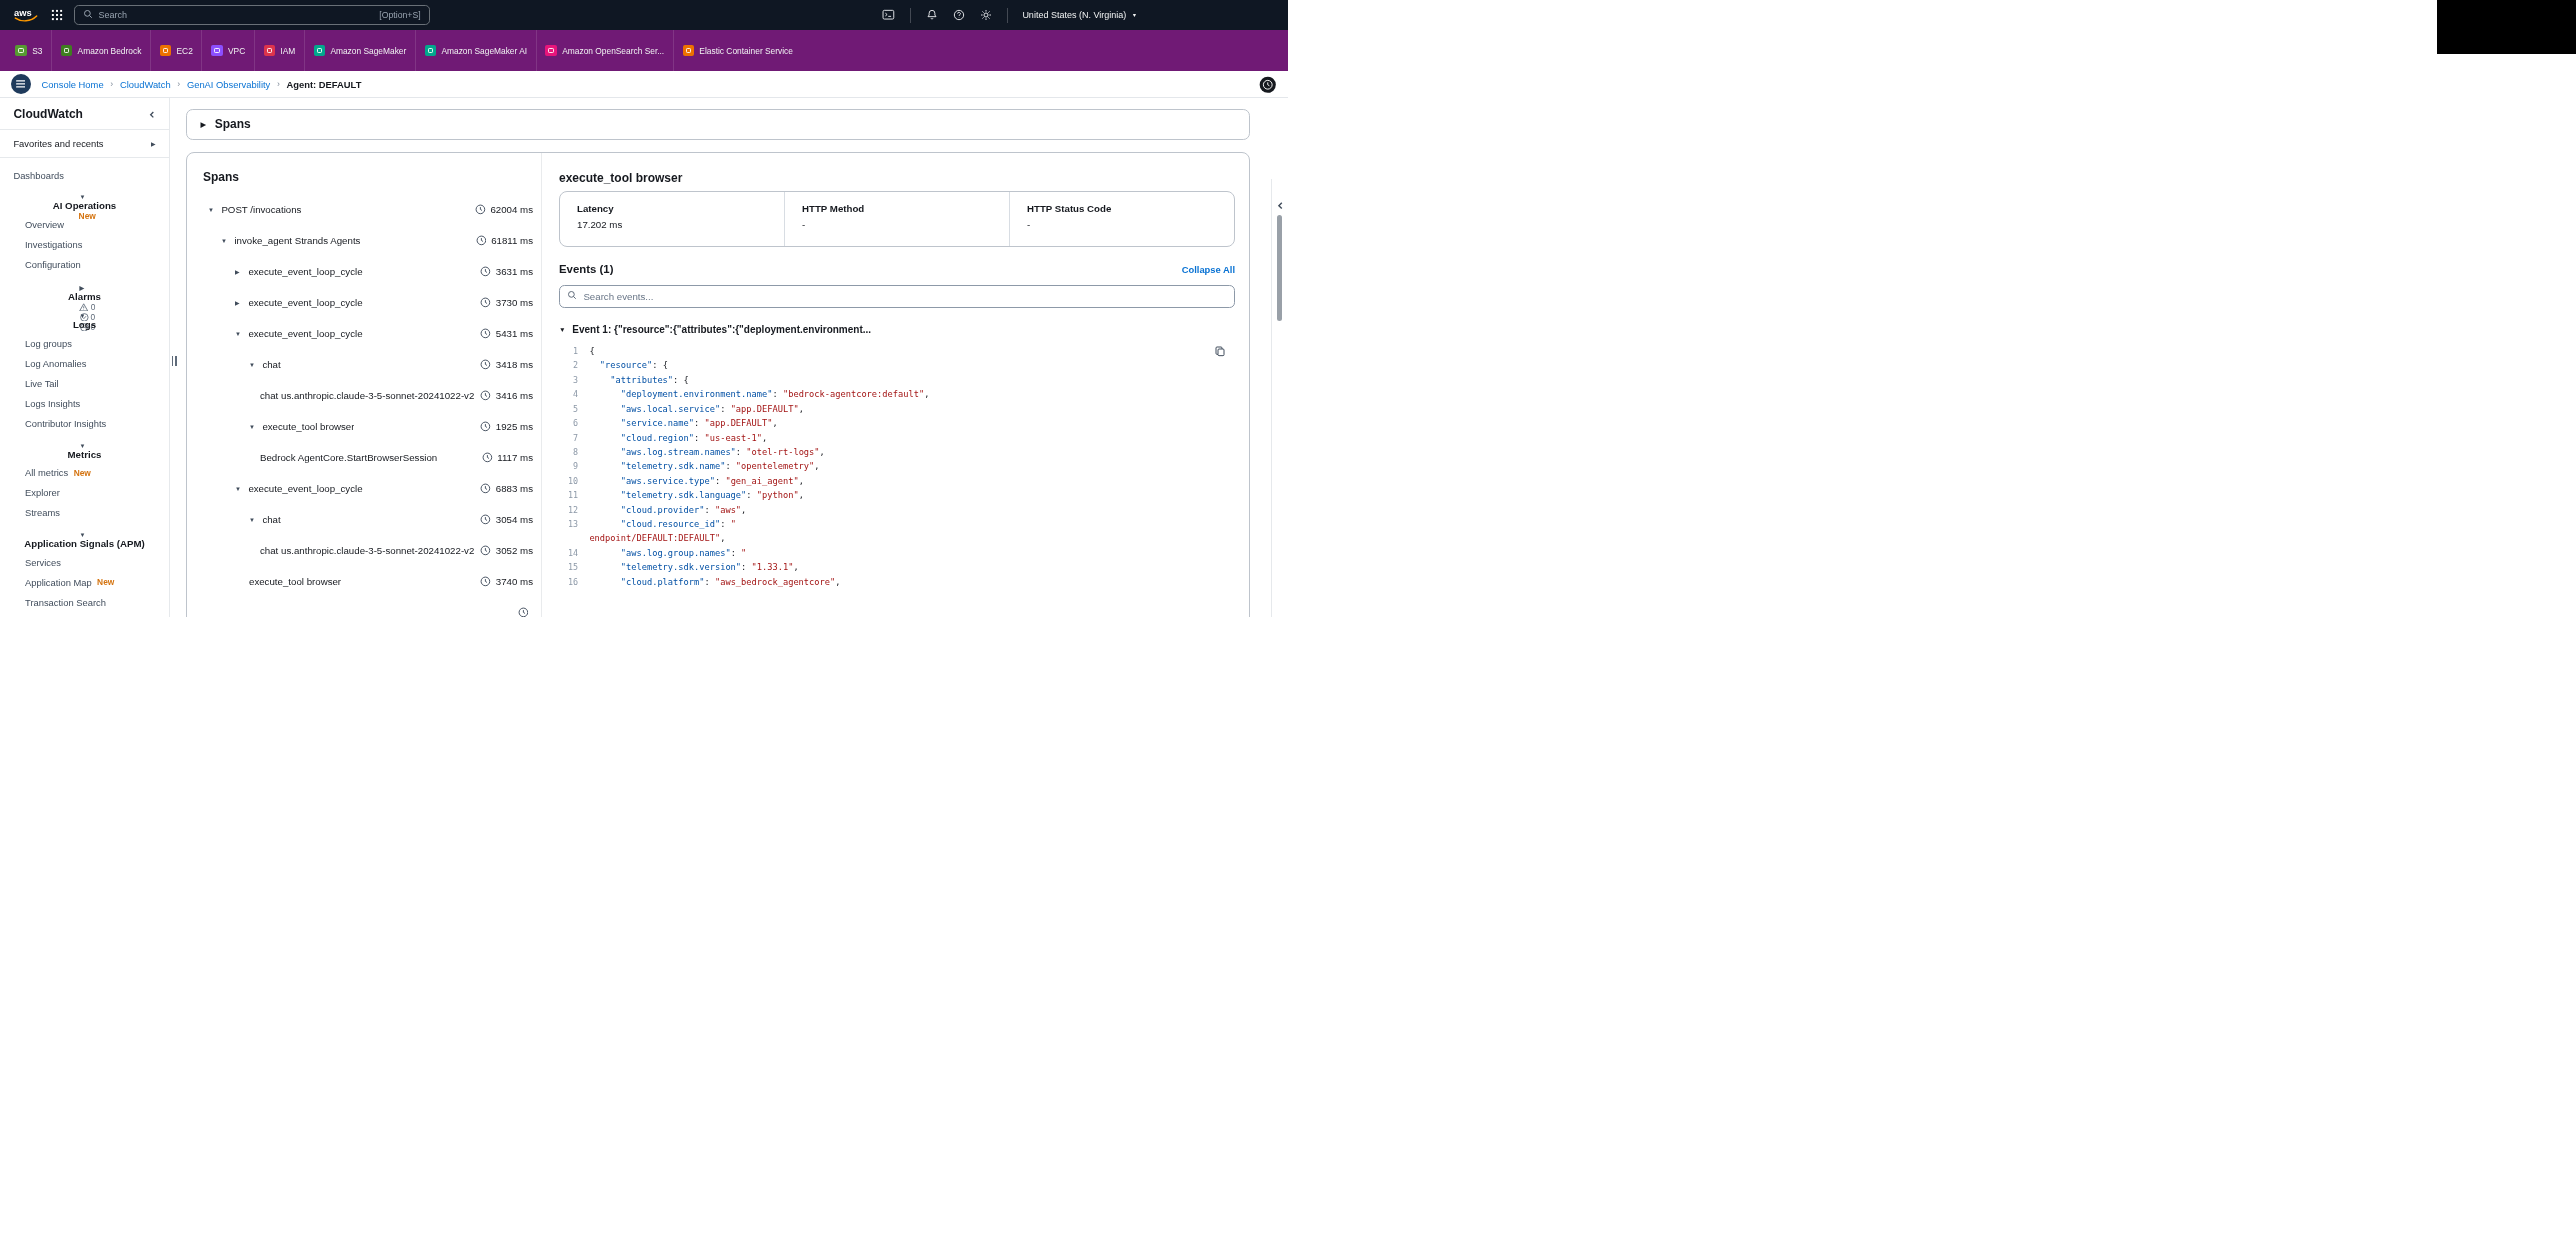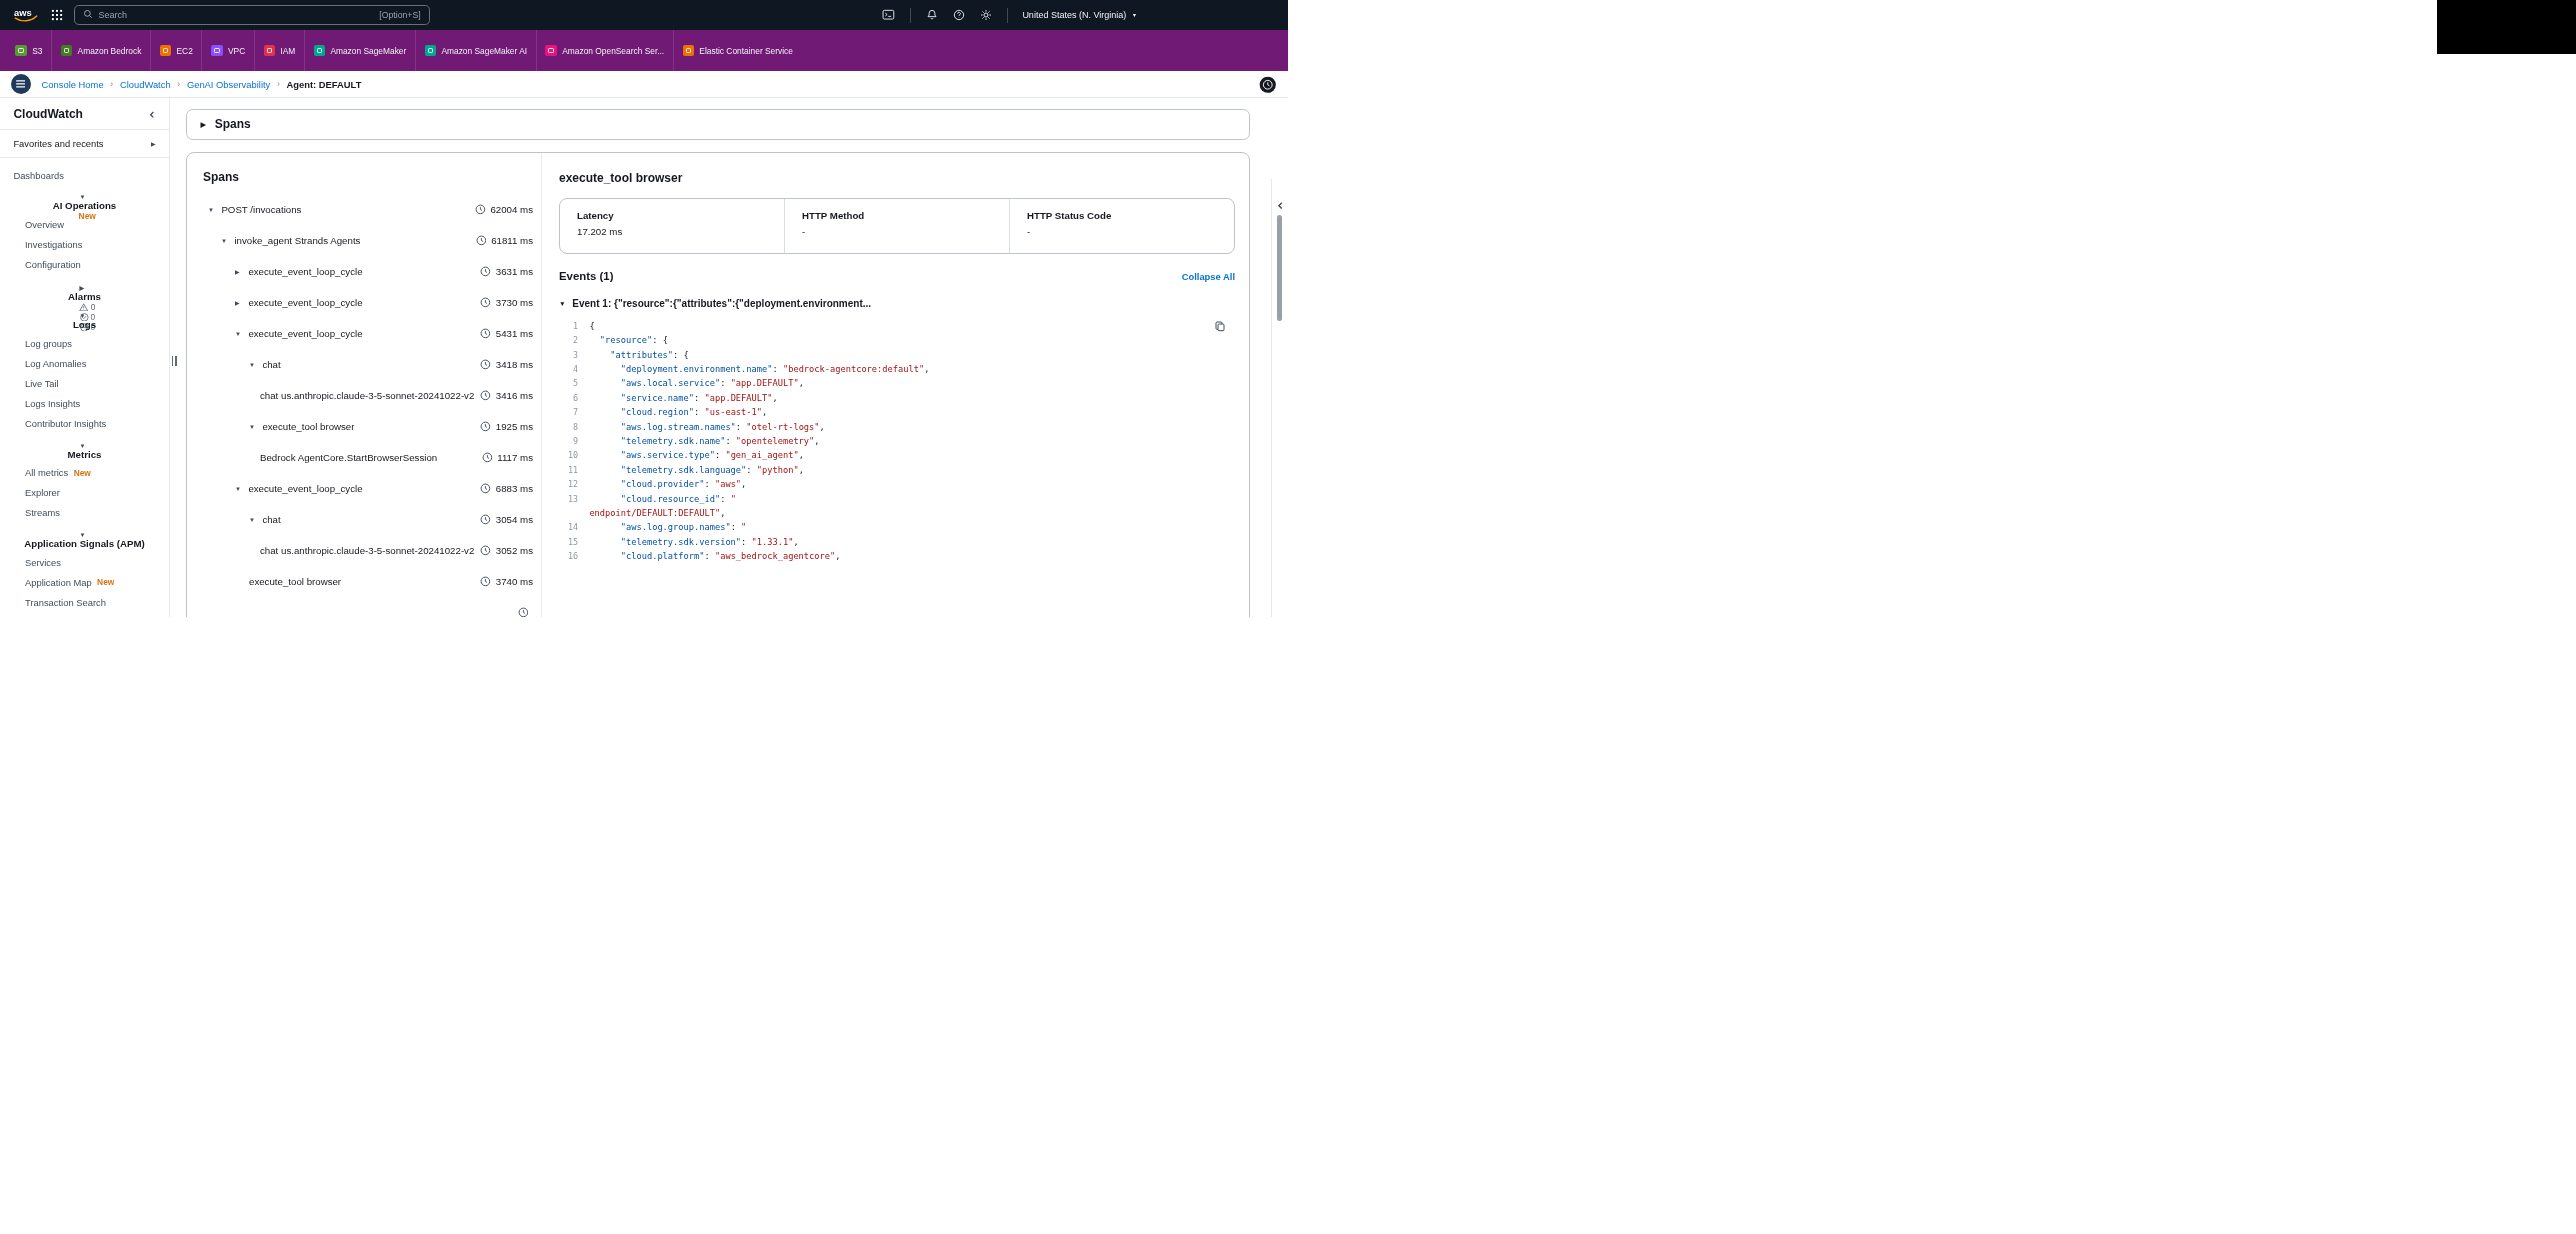--- a/index.html
+++ b/index.html
@@ -82,21 +82,21 @@
   .tree-pane h3{font-size:12px;font-weight:bold;padding:0 16px;line-height:16px;}
   .tree-rows{margin-top:9.4px;}
   .tree-row{height:31px;display:flex;align-items:center;padding-right:8px;font-size:9.7px;cursor:pointer;}
   .row-caret{width:8px;margin-right:5.4px;font-size:6px;color:#414d5c;flex:none;}
   .tree-label{white-space:nowrap;overflow:hidden;margin-right:4px;}
   .dur{margin-left:auto;display:flex;align-items:center;gap:4.7px;flex:none;font-size:9.7px;color:#16191f;}
 
   
   .detail-pane{flex:1;padding:17.5px 14px 0 17px;overflow:hidden;}
   .detail-pane h3{font-size:12px;font-weight:bold;line-height:16px;}
-  .metrics-box{margin-top:12px;border:0.7px solid #bec4cc;border-radius:8px;display:flex;height:56px;}
+  .metrics-box{margin-top:5px;border:0.7px solid #bec4cc;border-radius:8px;display:flex;height:56px;}
   .mcol{flex:1;padding:10.8px 17px;}
   .mcol + .mcol{border-left:0.7px solid #d8dde3;}
   .mlabel{font-size:9.7px;font-weight:bold;}
   .mvalue{margin-top:4.7px;font-size:9.7px;}
   .events-row{margin-top:16px;display:flex;align-items:center;}
   .events-row h4{font-size:11.4px;font-weight:bold;}
   .collapse-all{margin-left:auto;color:#0972d3;font-weight:600;font-size:9.4px;cursor:pointer;text-decoration:none;}
   .ev-search{margin-top:9.4px;height:23px;border:1.3px solid #8d99a8;border-radius:5.4px;display:flex;
     align-items:center;gap:6px;padding:0 7.4px;}
   .ev-search input{flex:1;border:none;outline:none;font-size:9.7px;font-family:inherit;color:#16191f;background:transparent;}
@@ -565,20 +565,29 @@
             </div>
             <div class="mcol">
               <div class="mlabel">HTTP Status Code</div>
               <div class="mvalue">-</div>
             </div>
           </div>
         <div class="events-row">
           <h4>Events (1)</h4>
           <a class="collapse-all">Collapse All</a>
         </div>
+        <div class="ev-search">
+          <span>
+            <svg width="10" height="10" viewBox="0 0 16 16" fill="none" stroke="#5f6b7a" stroke-width="1.6">
+              <circle cx="7" cy="7" r="4.6"></circle>
+                <line x1="10.4" y1="10.4" x2="14" y2="14"></line>
+            </svg>
+          </span>
+          <input type="text" placeholder="Search events..." style="">
+        </div>
         <div class="event-header">
           <span class="tri">▼</span>
           <span>Event 1: {"resource":{"attributes":{"deployment.environment...</span>
         </div>
         <div class="codeblock">
           <span class="copy-btn">
             <svg width="12" height="12" viewBox="0 0 18 18" fill="none" stroke="#414d5c" stroke-width="1.5">
               <rect x="6" y="6" width="9" height="10" rx="1.5"></rect>
               <path d="M12 6V4.5A1.5 1.5 0 0 0 10.5 3H4.5A1.5 1.5 0 0 0 3 4.5v8A1.5 1.5 0 0 0 4.5 14H6"></path>
             </svg>

